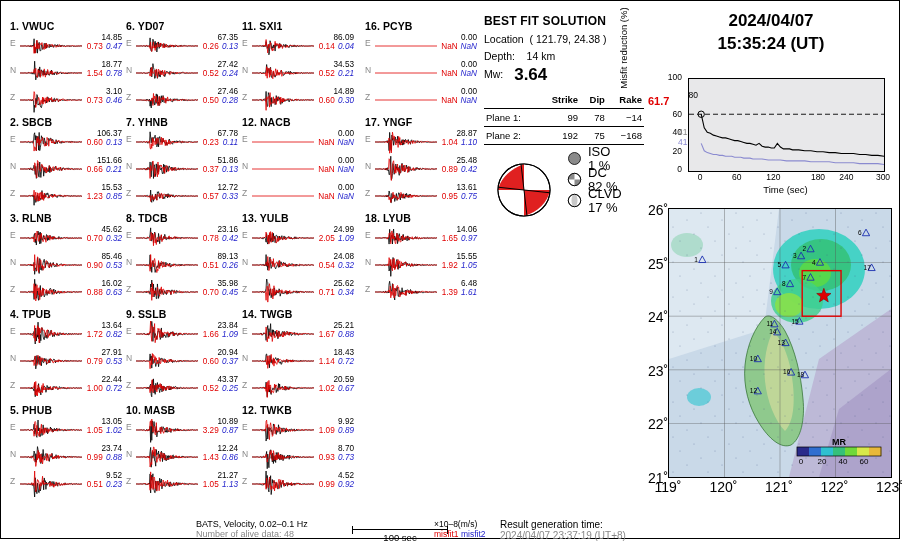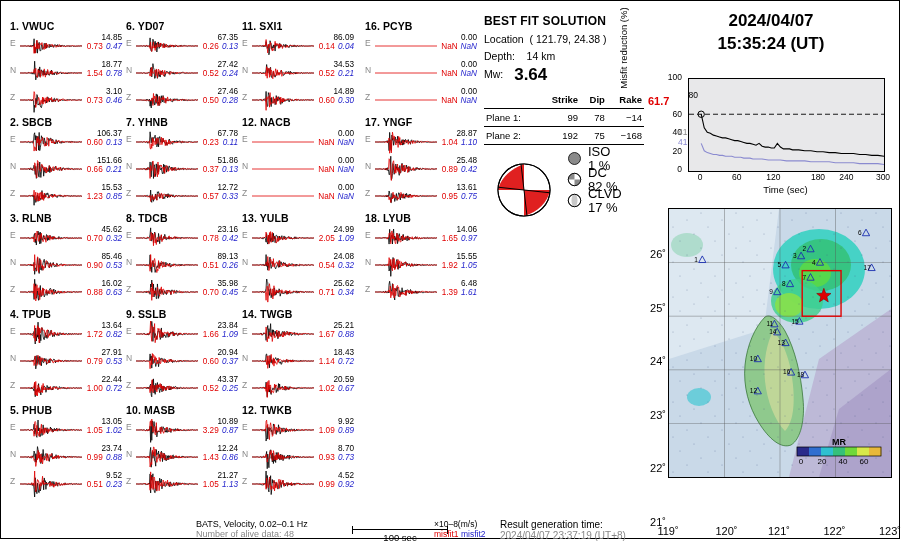--- a/index.html
+++ b/index.html
@@ -87,21 +87,21 @@
   }
   .misfit .xlabel{position:absolute;left:40px;top:112px;width:195px;text-align:center;font-size:9.5px;}
   .ytick{position:absolute;font-size:8.5px;text-align:right;width:26px;}
   .xtick{position:absolute;font-size:8.5px;text-align:center;width:26px;top:100px;}
   .peaklabel{position:absolute;font-size:11px;font-weight:bold;color:#e00000;}
   .sidenum{position:absolute;font-size:8.5px;}
 
   
   .map{position:absolute;left:648px;top:208px;width:246px;height:290px;}
   .mapbox{position:absolute;left:20px;top:0;width:222px;height:268px;border:1px solid #000;overflow:hidden;}
-  .maptick{position:absolute;font-size:11px;margin-top:46px;}
+  .maptick{position:absolute;font-size:14px;}
 
   
   .footer{position:absolute;left:0;top:515px;width:900px;height:44px;}
   .f-bats{position:absolute;left:196px;top:4px;font-size:9px;}
   .f-bats .dim{color:#888;}
   .scalebar{position:absolute;left:352px;top:14px;width:96px;}
   .scalebar .bar{border-top:1.6px solid #000;height:0;position:relative;}
   .scalebar .bar:before,.scalebar .bar:after{
     content:"";position:absolute;top:-4px;width:0;height:8px;border-left:1.6px solid #000;
   }

